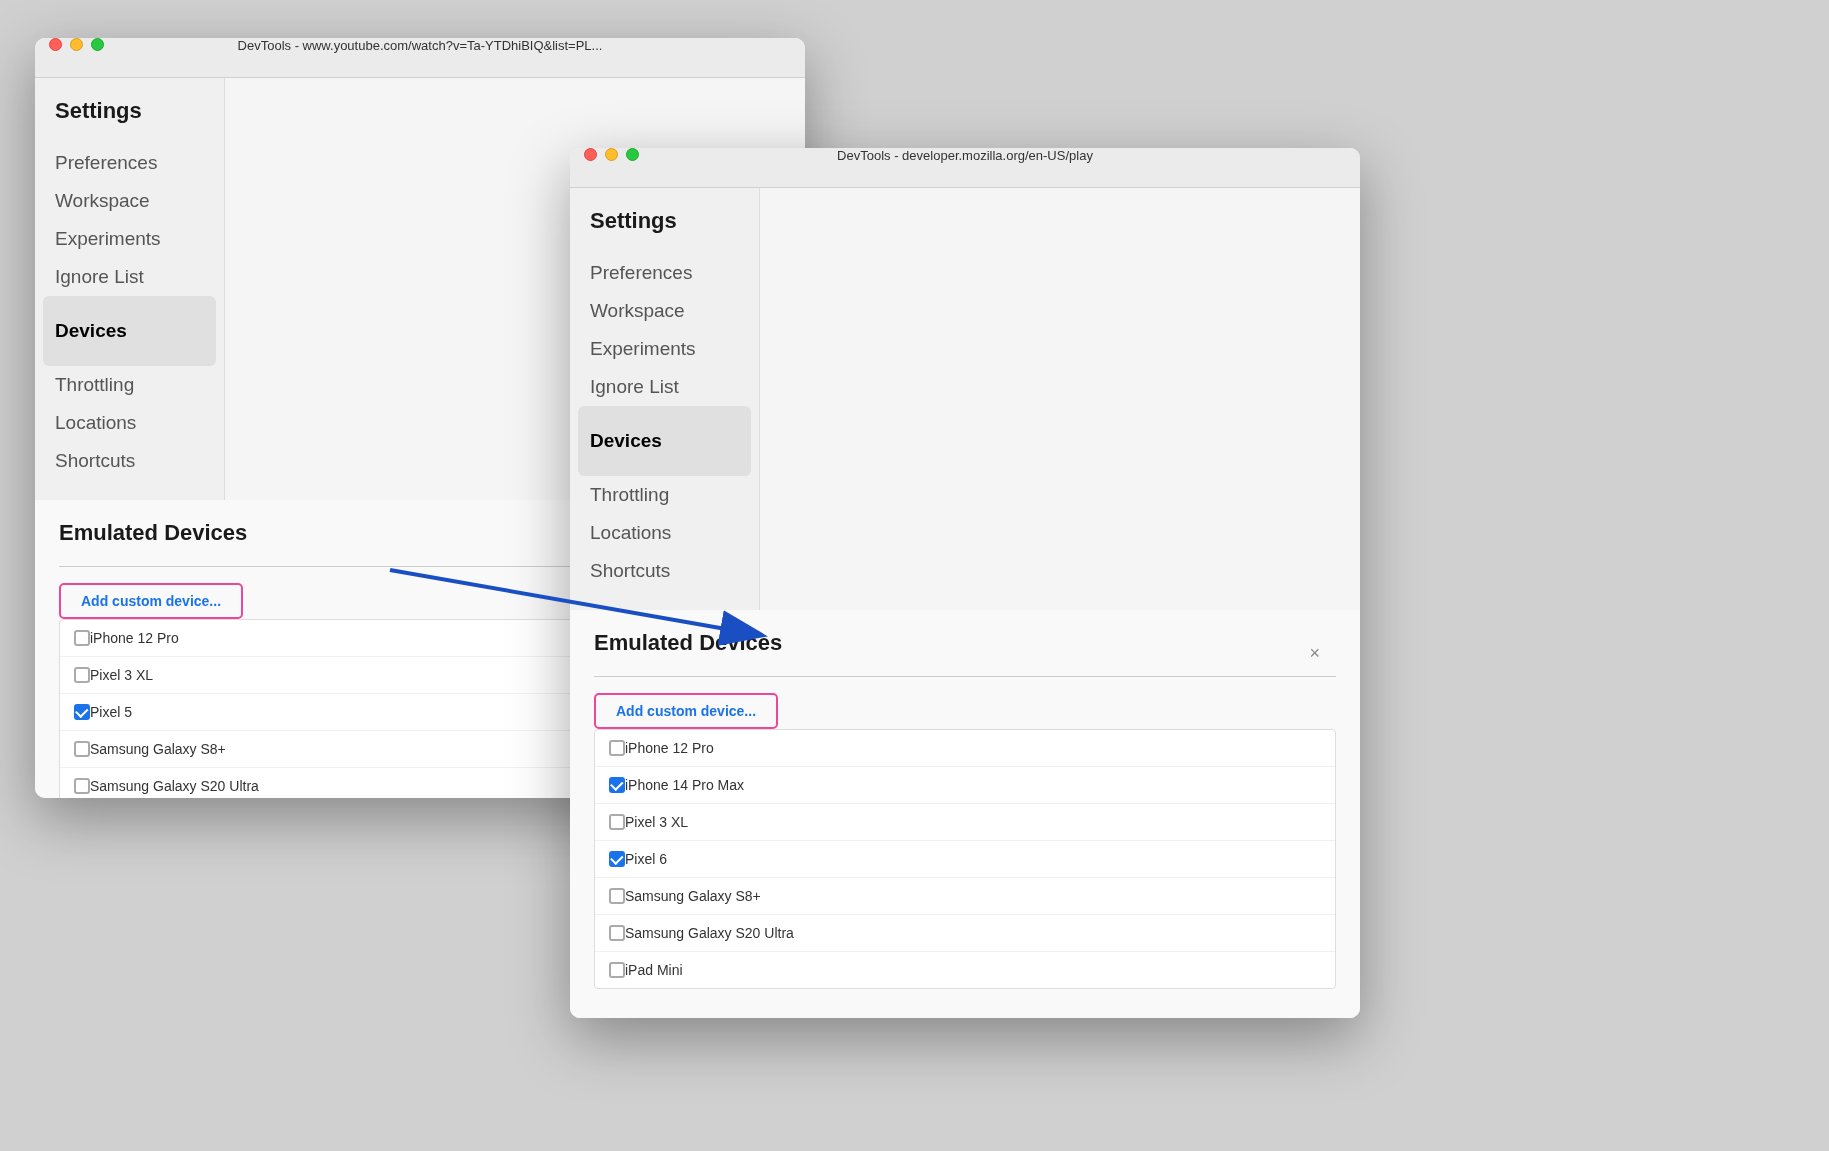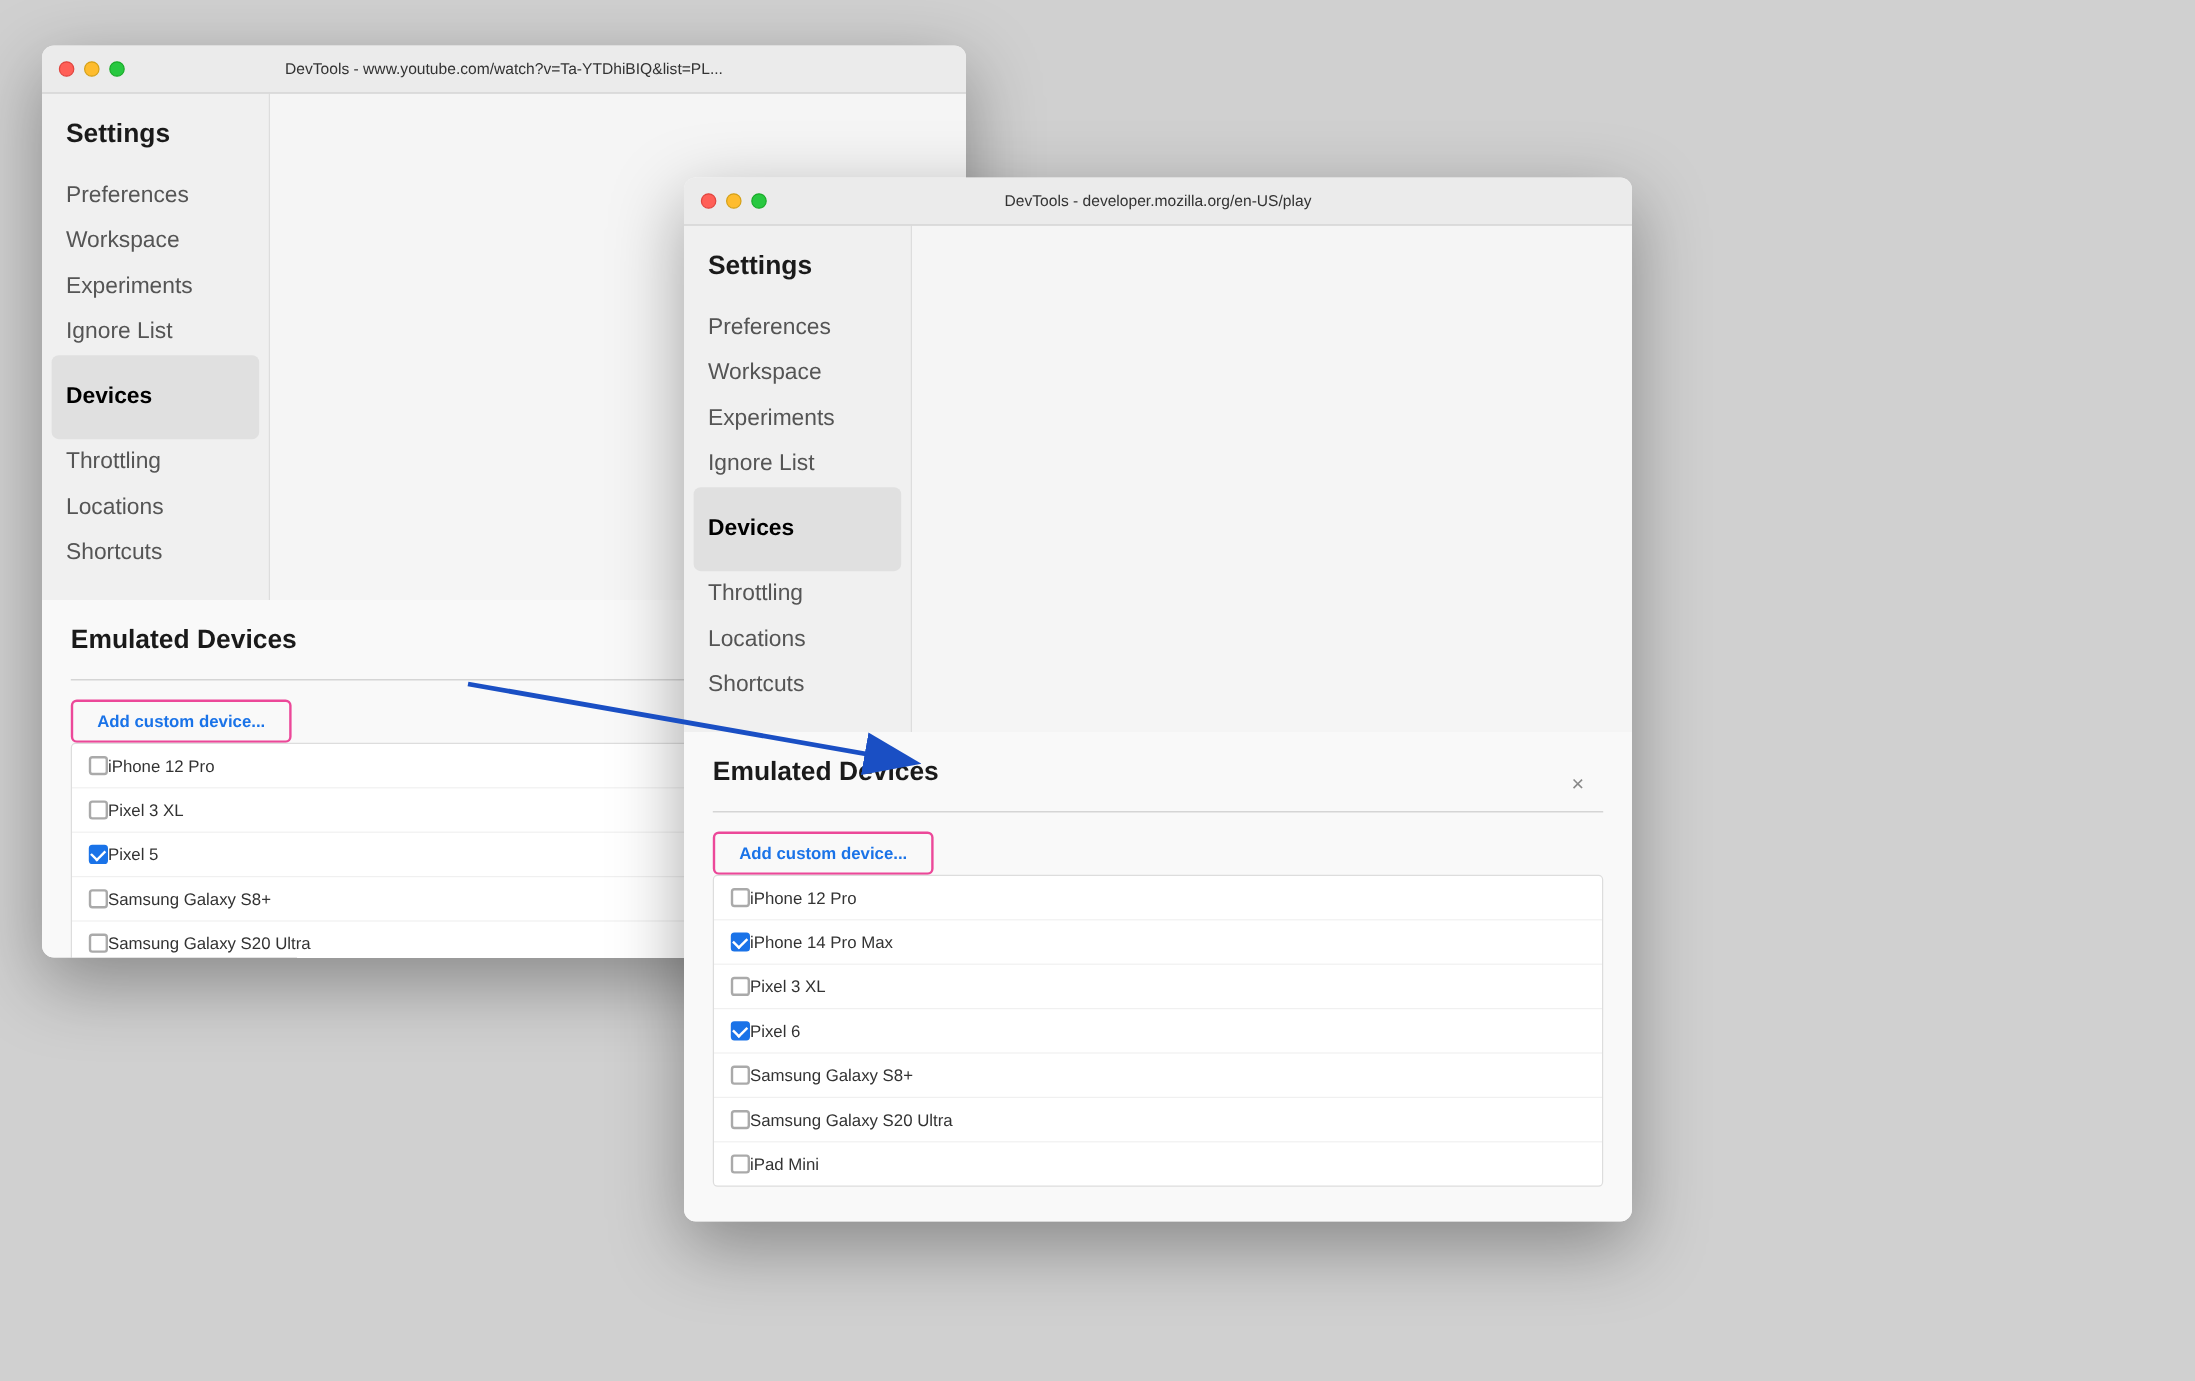--- a/index.html
+++ b/index.html
@@ -18,21 +18,21 @@
       background: #f5f5f5;
       border-radius: 10px;
       box-shadow: 0 20px 60px rgba(0,0,0,0.35);
       overflow: hidden;
     }
 
     .titlebar {
       background: #ebebeb;
       height: 40px;
       display: flex;
-      align-items: center;
+      align-items: flex-start;
       padding: 0 14px;
       border-bottom: 1px solid #d0d0d0;
       position: relative;
     }
 
     .traffic-lights {
       display: flex;
       gap: 8px;
       align-items: center;
     }

